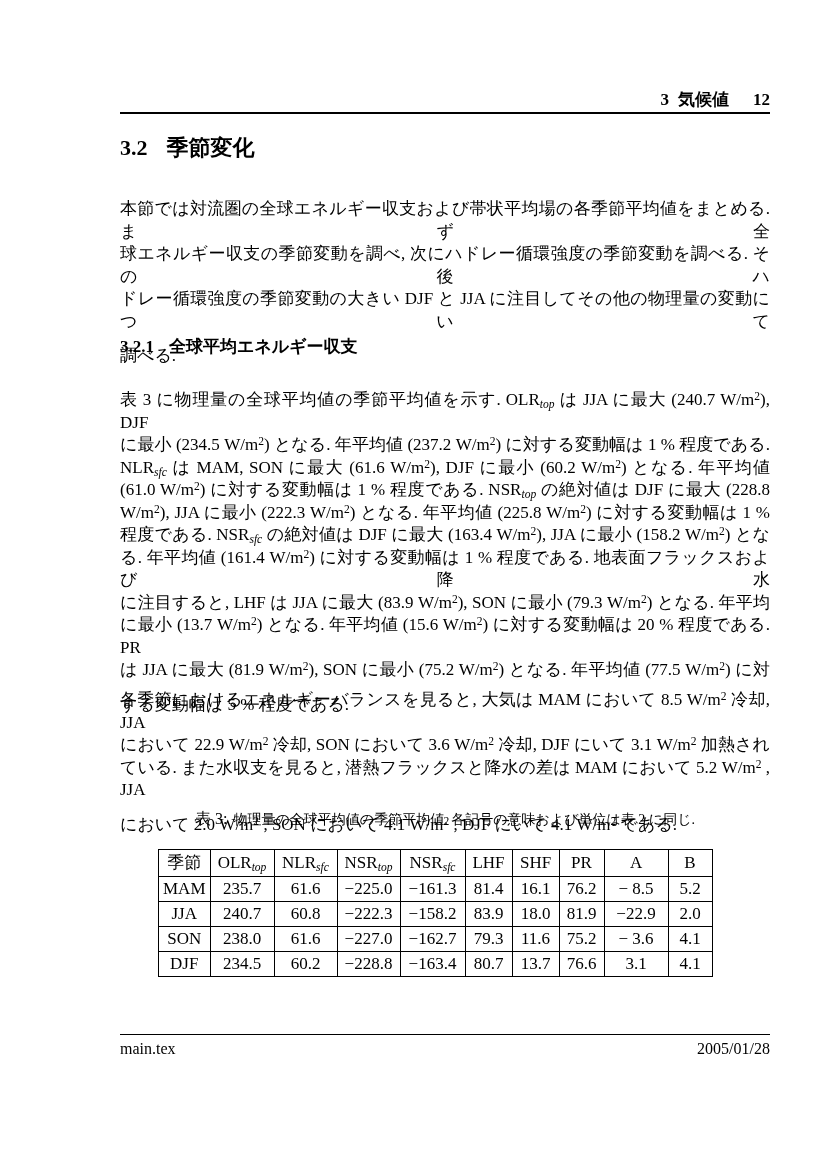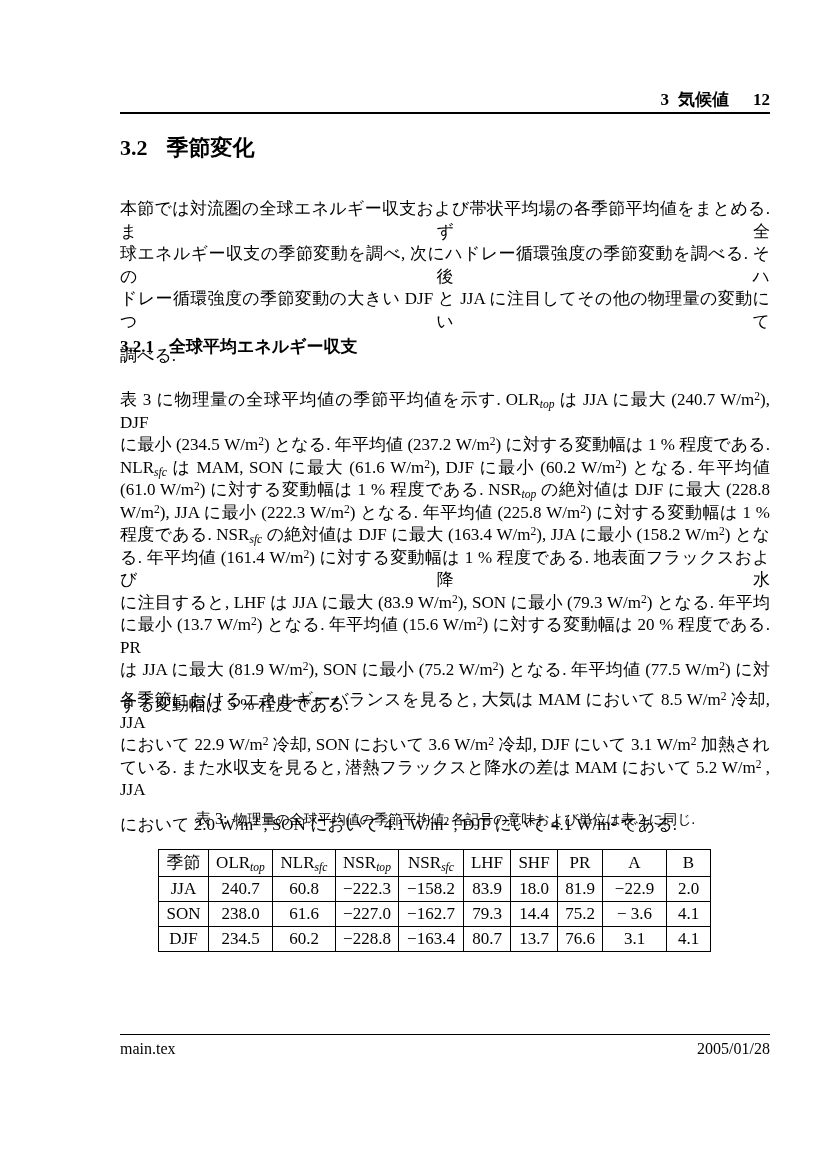--- a/index.html
+++ b/index.html
@@ -143,39 +143,51 @@
         <th>NSR<sub>sfc</sub></th>
         <th>LHF</th>
         <th>SHF</th>
         <th>PR</th>
         <th>A</th>
         <th>B</th>
       </tr>
     </thead>
     <tbody>
       <tr>
+        <td>MAM</td>
+        <td>235.7</td>
+        <td>61.6</td>
+        <td>−225.0</td>
+        <td>−161.3</td>
+        <td>81.4</td>
+        <td>16.1</td>
+        <td>76.2</td>
+        <td>− 8.5</td>
+        <td>5.2</td>
+      </tr>
+      <tr>
         <td>JJA</td>
         <td>240.7</td>
         <td>60.8</td>
         <td>−222.3</td>
         <td>−158.2</td>
         <td>83.9</td>
         <td>18.0</td>
         <td>81.9</td>
         <td>−22.9</td>
         <td>2.0</td>
       </tr>
       <tr>
         <td>SON</td>
         <td>238.0</td>
         <td>61.6</td>
         <td>−227.0</td>
         <td>−162.7</td>
         <td>79.3</td>
-        <td>14.4</td>
+        <td>11.6</td>
         <td>75.2</td>
         <td>− 3.6</td>
         <td>4.1</td>
       </tr>
       <tr>
         <td>DJF</td>
         <td>234.5</td>
         <td>60.2</td>
         <td>−228.8</td>
         <td>−163.4</td>

